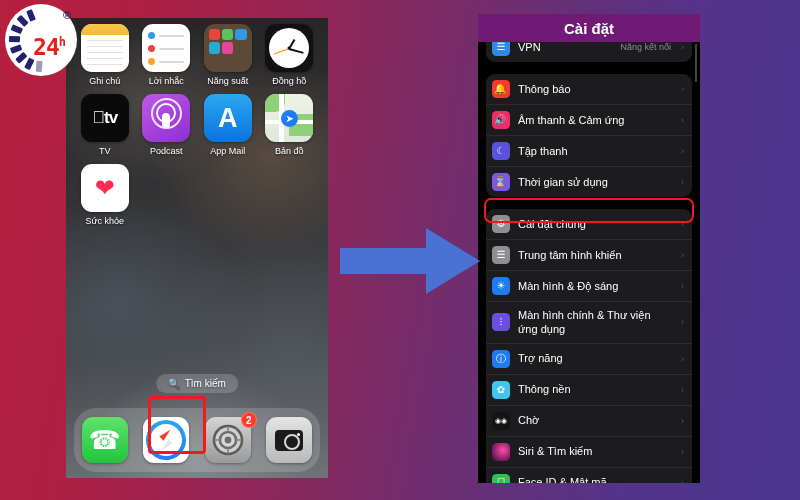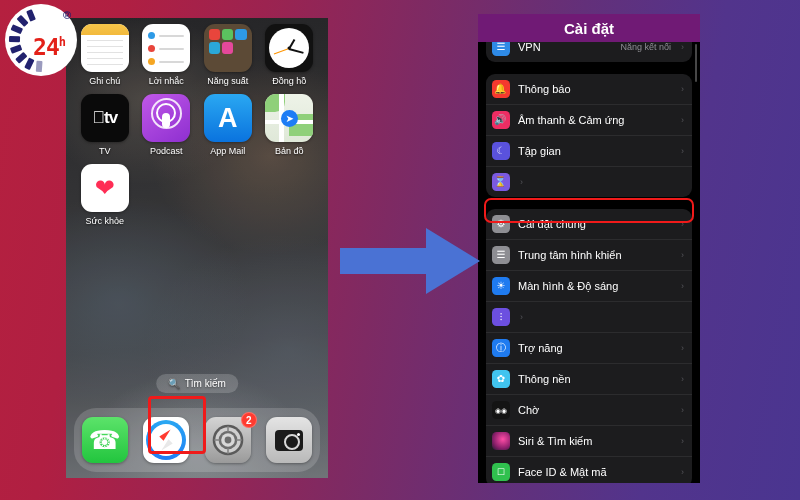--- a/index.html
+++ b/index.html
@@ -415,25 +415,26 @@
         <div class="slabel">Thông báo</div>
         <div class="chev">›</div>
       </div>
       <div class="srow">
         <div class="sicon" style="background:#ee2d63">🔊</div>
         <div class="slabel">Âm thanh &amp; Cảm ứng</div>
         <div class="chev">›</div>
       </div>
       <div class="srow">
         <div class="sicon" style="background:#5a52dd">☾</div>
-        <div class="slabel">Tập gian</div>
+        <div class="slabel">Tập thanh</div>
         <div class="chev">›</div>
       </div>
       <div class="srow">
         <div class="sicon" style="background:#7b5ae0">⌛</div>
+        <div class="slabel">Thời gian sử dụng</div>
         <div class="chev">›</div>
       </div>
     </div>
 
     <div class="grp">
       <div class="srow">
         <div class="sicon" style="background:#8e8e93">⚙</div>
         <div class="slabel">Cài đặt chung</div>
         <div class="chev">›</div>
       </div>
@@ -442,20 +443,21 @@
         <div class="slabel">Trung tâm hình khiển</div>
         <div class="chev">›</div>
       </div>
       <div class="srow">
         <div class="sicon" style="background:#1f7bf0">☀</div>
         <div class="slabel">Màn hình &amp; Độ sáng</div>
         <div class="chev">›</div>
       </div>
       <div class="srow">
         <div class="sicon" style="background:#6c4fe0">⁝</div>
+        <div class="slabel">Màn hình chính &amp; Thư viện ứng dụng</div>
         <div class="chev">›</div>
       </div>
       <div class="srow">
         <div class="sicon" style="background:#1f7bf0">ⓘ</div>
         <div class="slabel">Trợ năng</div>
         <div class="chev">›</div>
       </div>
       <div class="srow">
         <div class="sicon" style="background:#41c4ef">✿</div>
         <div class="slabel">Thông nền</div>

